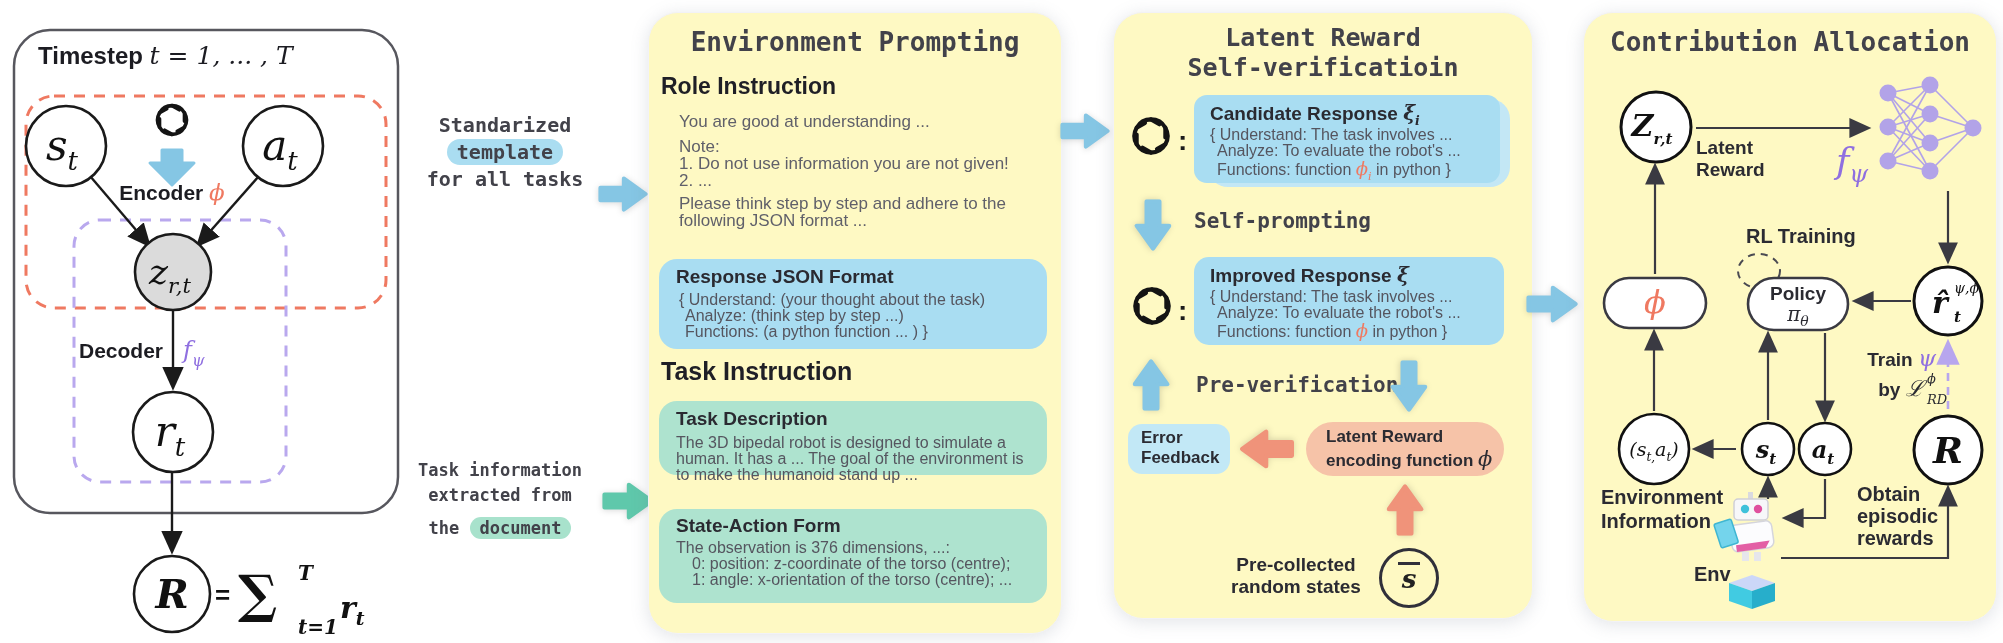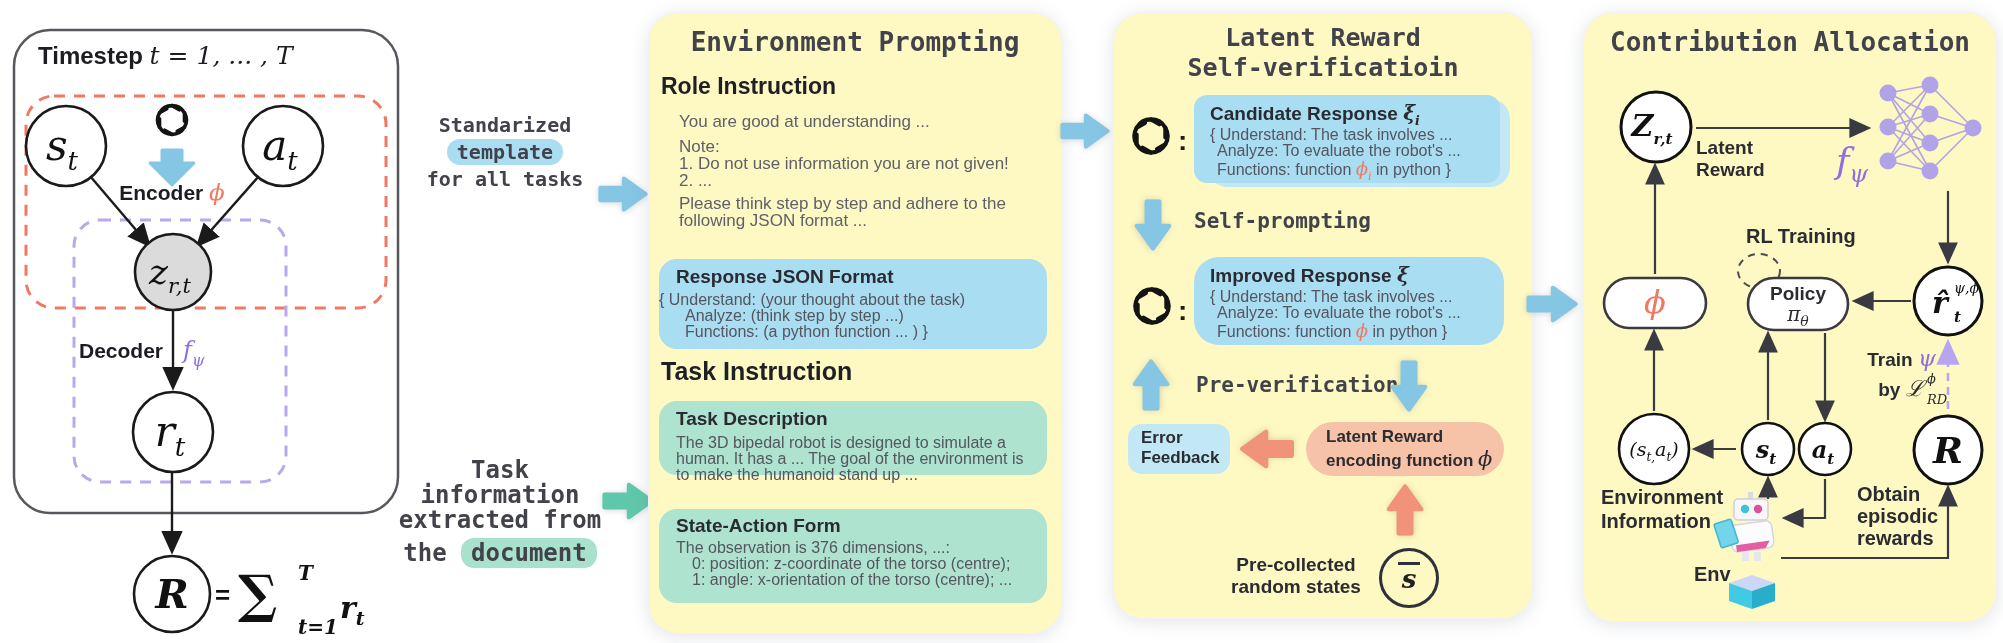--- a/index.html
+++ b/index.html
@@ -97,21 +97,21 @@
 
 <div class="abs mono" style="left:415px;top:112px;width:180px;text-align:center;font-size:20px;line-height:26px;">
   <div>Standarized</div>
   <div style="margin:1px 0;"><span class="pillb">template</span></div>
   <div>for all tasks</div>
 </div>
 <svg class="arr" style="left:598px;top:170px;color:#85c6e4" width="50" height="48">
       <use href="#fat"></use>
     </svg>
 
-<div class="abs mono" style="left:395px;top:458px;width:210px;text-align:center;font-size:24px;line-height:25px;">
+<div class="abs mono" style="left:395px;top:458px;width:210px;text-align:center;font-size:17px;line-height:25px;">
   <div>Task information</div>
   <div>extracted from</div>
   <div style="margin-top:8px;"><span>the </span><span class="pillg">document</span></div>
 </div>
 <svg class="arr" style="left:602px;top:476px;color:#5fc8ab" width="52" height="50">
       <use href="#fat"></use>
     </svg>
 
 <div class="panel" style="left:648px;top:12px;width:412px;height:620px;">
   <div class="abs mono" style="left:0;right:0;top:14px;text-align:center;font-size:26px;">Environment Prompting</div>
@@ -119,21 +119,21 @@
   <div class="abs h1" style="left:12px;top:60px;">Role Instruction</div>
   <div class="abs body" style="left:30px;top:99px;">You are good at understanding ...</div>
   <div class="abs body" style="left:30px;top:124px;">Note:</div>
   <div class="abs body" style="left:30px;top:141px;">1. Do not use information you are not given!</div>
   <div class="abs body" style="left:30px;top:158px;">2. ...</div>
   <div class="abs body" style="left:30px;top:181px;">Please think step by step and adhere to the</div>
   <div class="abs body" style="left:30px;top:198px;">following JSON format ...</div>
 
   <div class="box bluebox" style="left:10px;top:246px;width:388px;height:90px;">
     <div class="boxtitle" style="left:17px;top:7px;">Response JSON Format</div>
-    <div class="boxline" style="left:0;top:32px;">{ Understand:  (your thought about the task)</div>
+    <div class="boxline" style="left:20px;top:32px;">{ Understand:  (your thought about the task)</div>
     <div class="boxline" style="left:26px;top:48px;">Analyze: (think step by step ...)</div>
     <div class="boxline" style="left:26px;top:64px;">Functions: (a python function ... ) }</div>
   </div>
 
   <div class="abs h1" style="left:12px;top:344px;font-size:25px;">Task Instruction</div>
 
   <div class="box greenbox" style="left:10px;top:388px;width:388px;height:74px;">
     <div class="boxtitle" style="left:17px;top:7px;">Task Description</div>
     <div class="boxline" style="left:17px;top:33px;">The 3D bipedal robot is designed to simulate a</div>
     <div class="boxline" style="left:17px;top:49px;">human. It has a ... The goal of the environment is</div>
@@ -172,21 +172,21 @@
   <svg class="arr rot90" style="left:13px;top:186px;color:#85c6e4" width="52" height="52">
         <use href="#fat"></use>
       </svg>
   <div class="abs mono" style="left:80px;top:196px;font-size:21px;">Self-prompting</div>
 
   <svg class="abs" style="left:15px;top:270px;" width="46" height="46">
         <use href="#oai" width="46" height="46"></use>
       </svg>
   <div class="abs colon" style="left:64px;top:282px;">:</div>
 
-  <div class="box bluebox" style="left:80px;top:244px;width:310px;height:88px;border-radius:25px;">
+  <div class="box bluebox" style="left:80px;top:244px;width:310px;height:88px;border-radius:15px;">
     <div class="boxtitle" style="left:16px;top:6px;"><span>Improved Response </span><span class="ser" style="font-size:20px;">ξ</span></div>
     <div class="boxline" style="left:16px;top:31px;">{ Understand:  The  task  involves ...</div>
     <div class="boxline" style="left:23px;top:47px;">Analyze: To evaluate the robot's ...</div>
     <div class="boxline" style="left:23px;top:63px;"><span>Functions: function </span><span class="ser" style="color:#ef7961;font-size:18px;">ϕ</span><span>  in python }</span></div>
   </div>
 
   <svg class="arr rot-90" style="left:11px;top:346px;color:#85c6e4" width="52" height="52">
         <use href="#fat"></use>
       </svg>
   <div class="abs mono" style="left:82px;top:360px;font-size:21px;">Pre-verification</div>

